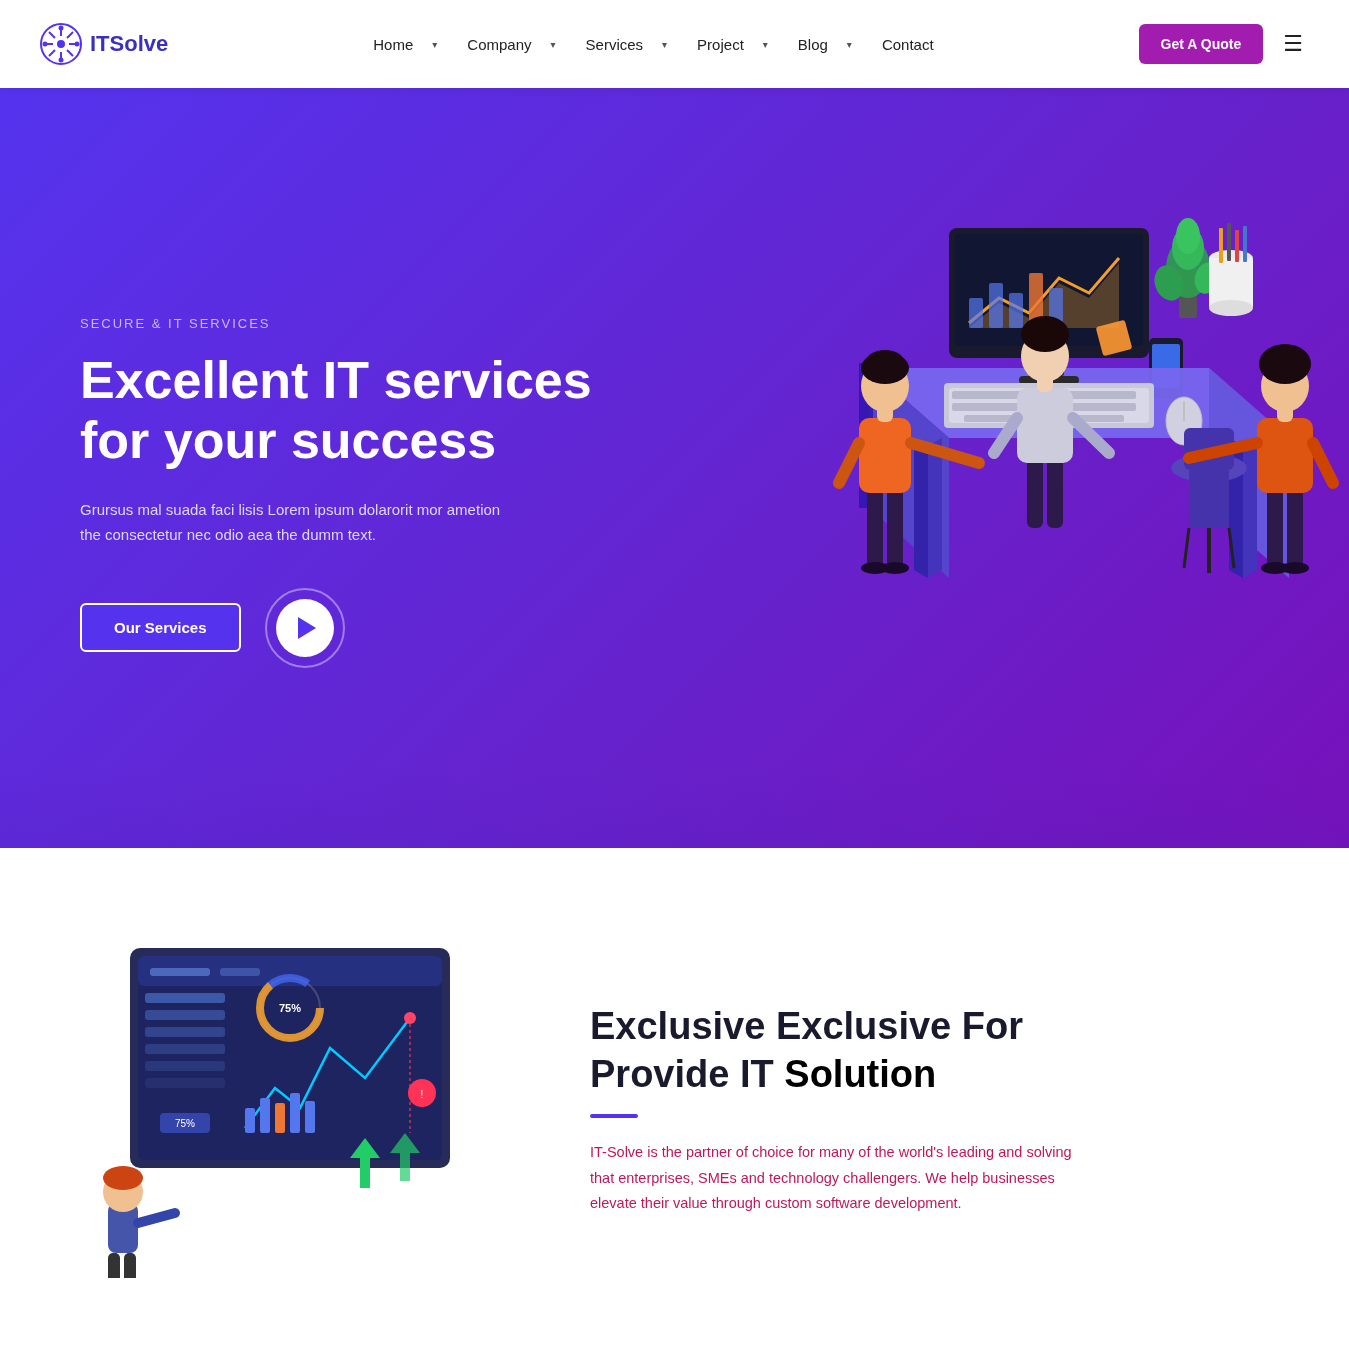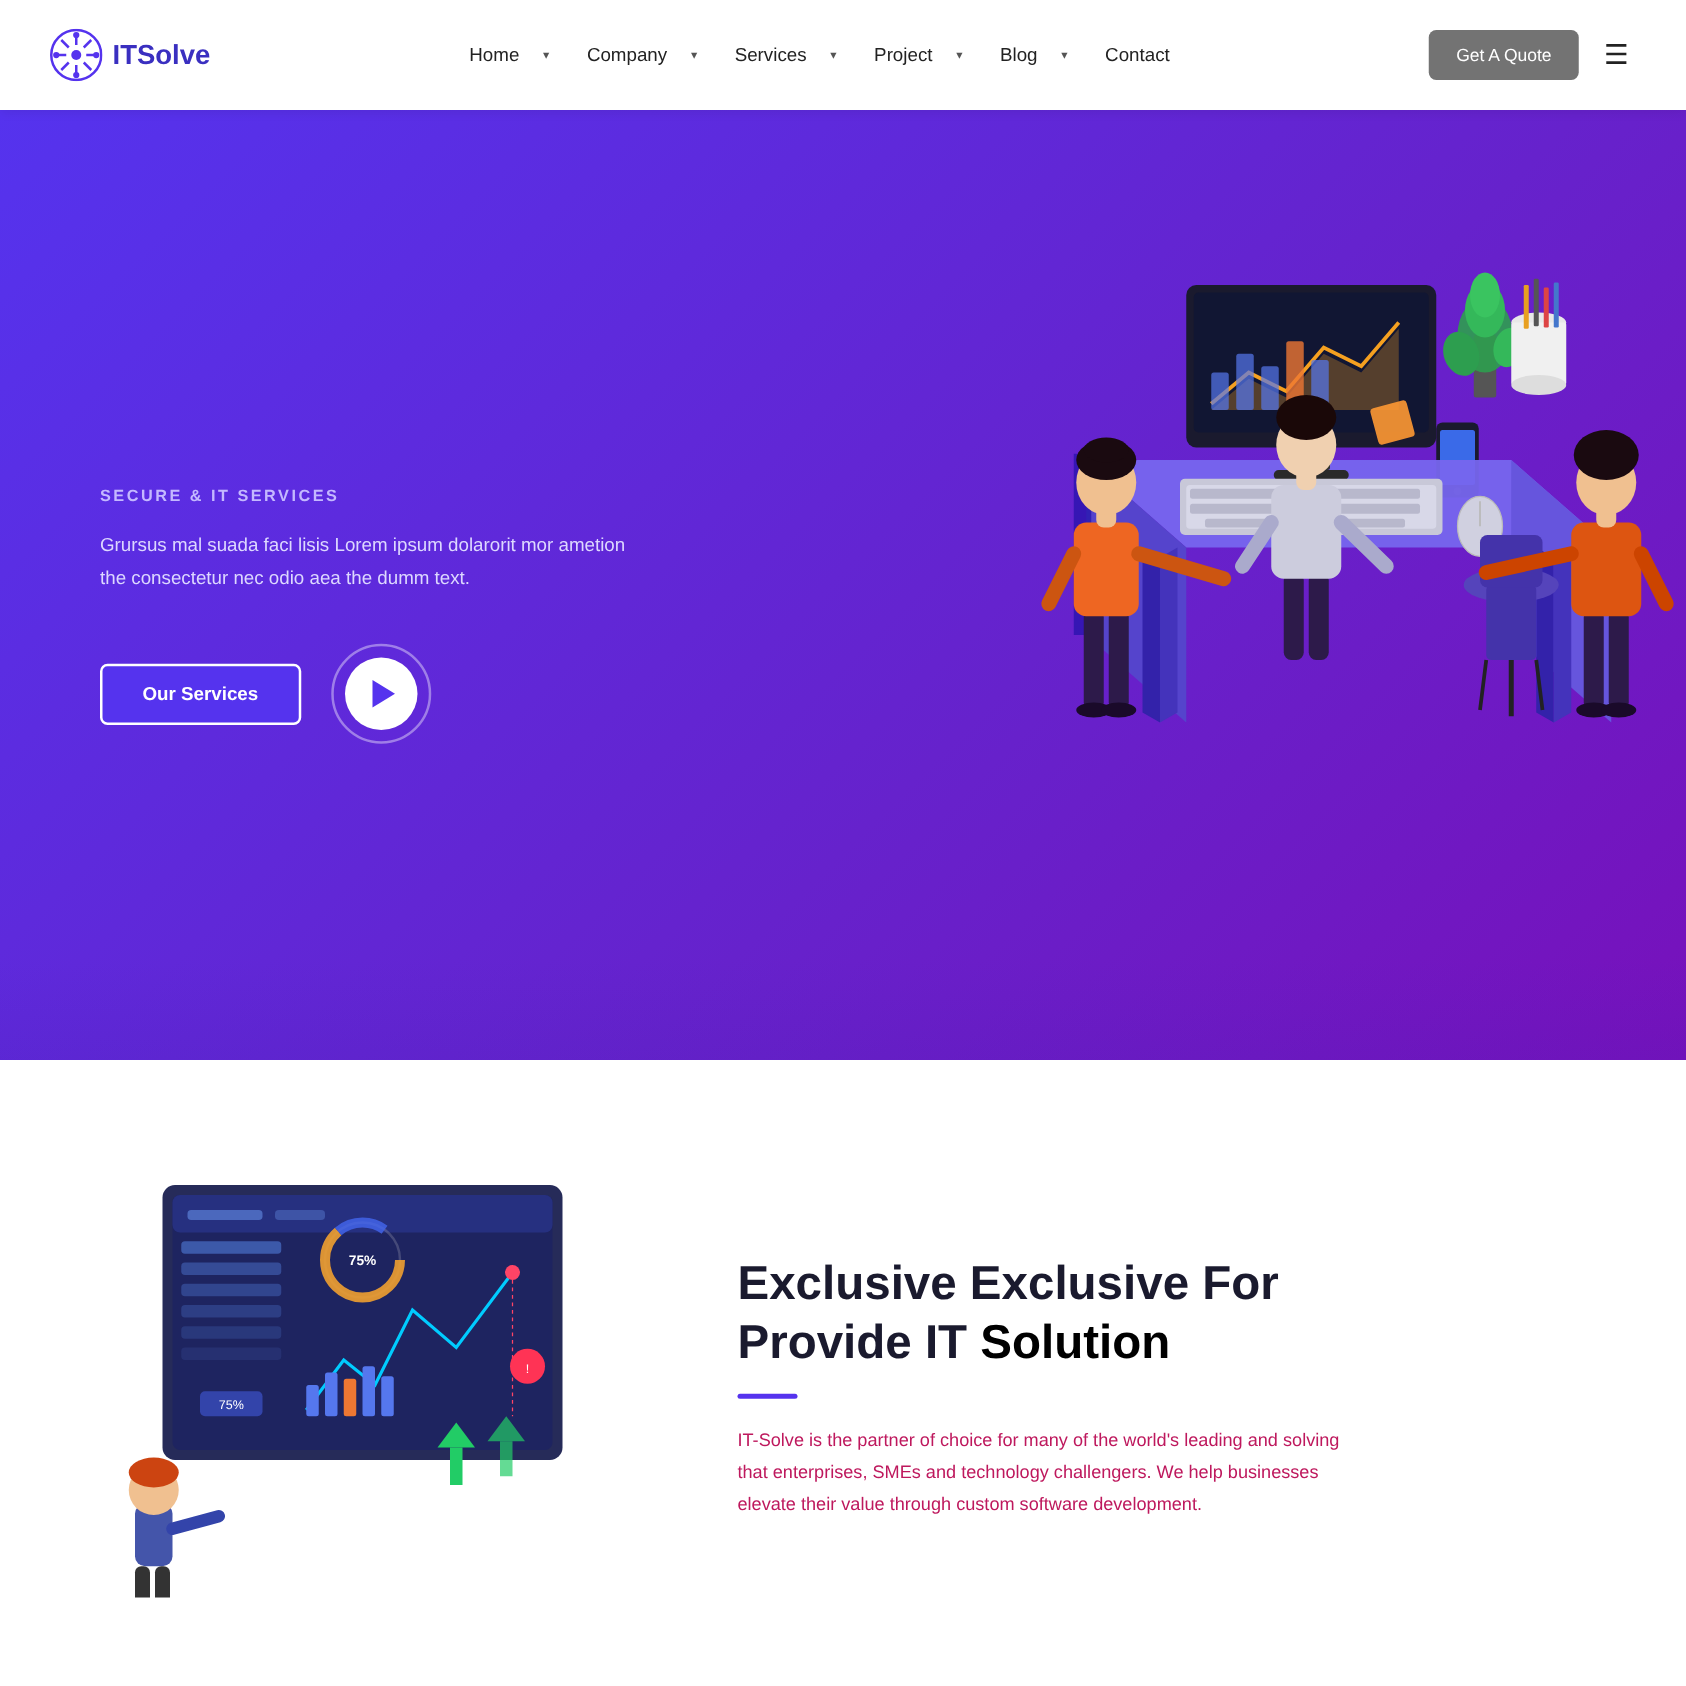--- a/index.html
+++ b/index.html
@@ -52,27 +52,27 @@
     .nav-links .chevron {
       font-size: 10px;
       color: #555;
     }
     .nav-right {
       display: flex;
       align-items: center;
       gap: 14px;
     }
     .btn-quote {
-      background: #737373;
+      background: #a21caf;
       color: #fff;
       border: none;
       padding: 12px 22px;
       border-radius: 6px;
       font-size: 14px;
-      font-weight: 400;
+      font-weight: 700;
       cursor: pointer;
     }
     .hamburger {
       background: none;
       border: none;
       cursor: pointer;
       font-size: 22px;
       color: #222;
       padding: 6px;
     }
@@ -87,21 +87,21 @@
       overflow: hidden;
       padding: 0 80px;
     }
     .hero-content {
       max-width: 520px;
       z-index: 2;
     }
     .hero-subtitle {
       color: #c4b8ff;
       font-size: 13px;
-      font-weight: 700;
+      font-weight: 400;
       letter-spacing: 2px;
       text-transform: uppercase;
       margin-bottom: 20px;
       margin-top: 48px;
     }
     .hero-title {
       color: #fff;
       font-size: 52px;
       font-weight: 800;
       line-height: 1.15;
@@ -294,20 +294,21 @@
     <button class="btn-quote">Get A Quote</button>
     <button class="hamburger">
       <span>☰</span>
     </button>
   </div>
 </nav>
 
 <section class="hero">
   <div class="hero-content">
     <p class="hero-subtitle">SECURE &amp; IT SERVICES</p>
+    <h1 class="hero-title">Excellent IT services for your success</h1>
     <p class="hero-desc">Grursus mal suada faci lisis Lorem ipsum dolarorit mor ametion the consectetur nec odio aea the dumm text.</p>
     <div class="hero-actions">
       <button class="btn-services">Our Services</button>
       <div class="btn-play-wrap">
         <button class="btn-play">
           <div class="play-triangle"></div>
         </button>
       </div>
     </div>
   </div>

